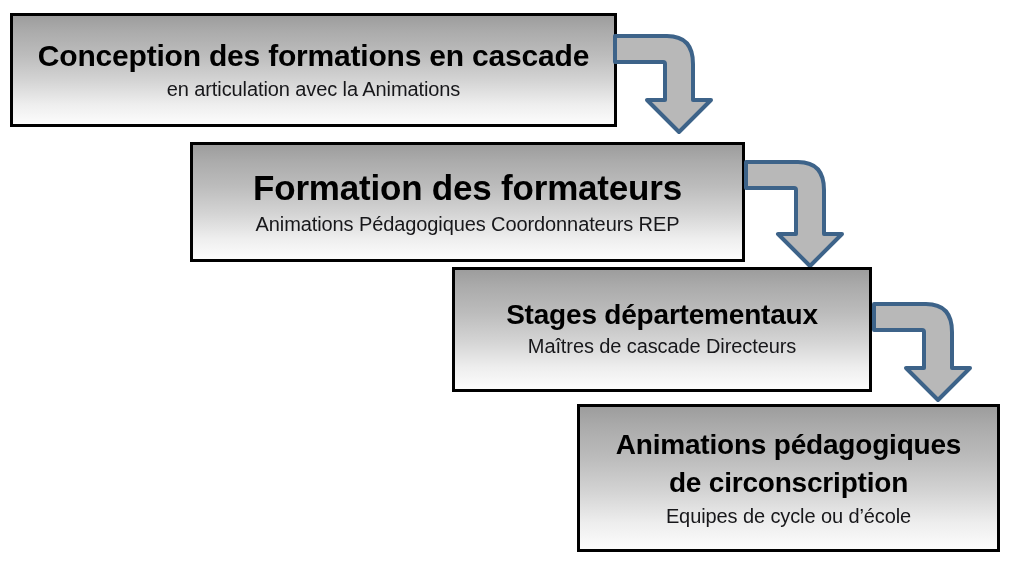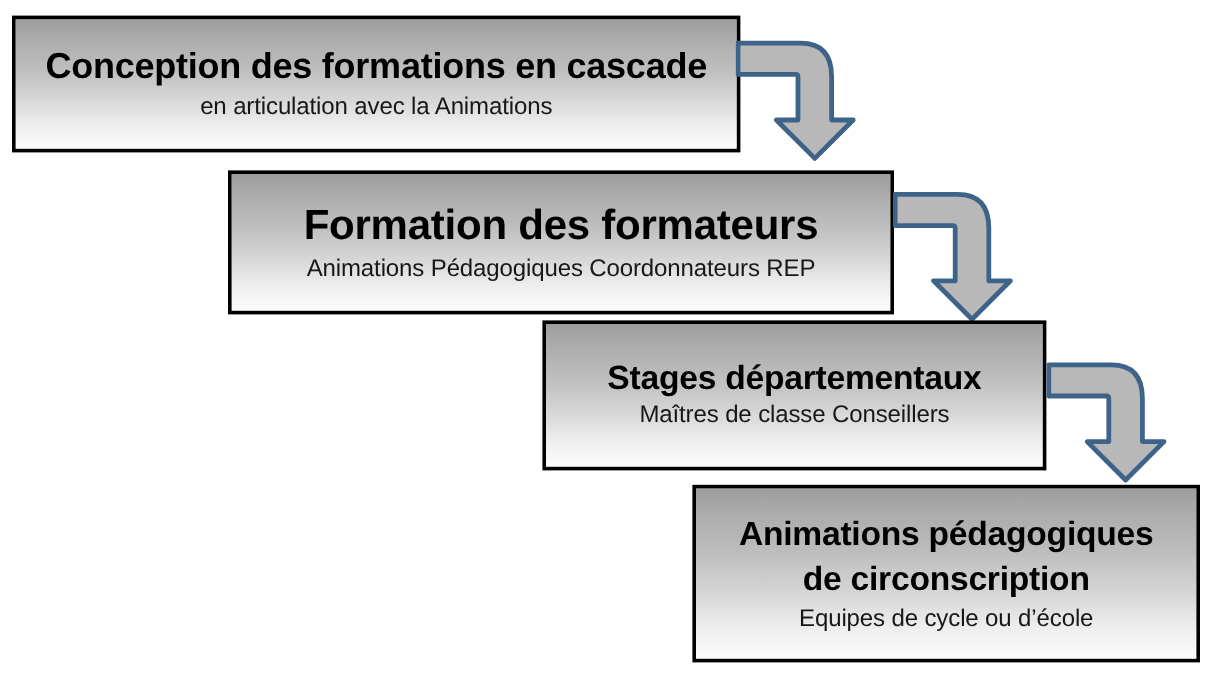--- a/index.html
+++ b/index.html
@@ -130,21 +130,21 @@
                L 52 84
                L 52 40
                Q 52 38 50 38
                L 2 38
                Z" fill="#b8b8b8" stroke="#3d6389" stroke-width="4" stroke-linejoin="round"></path>
     </svg>
   </div>
 
   <div class="node" id="node-3">
     <div class="node-title">Stages départementaux</div>
-    <div class="node-sub">Maîtres de classe     Conseillers</div>
+    <div class="node-sub">Maîtres de cascade     Directeurs</div>
   </div>
 
   <div class="arrow" id="arrow-3">
     <svg width="104" height="112" viewBox="0 0 104 112" xmlns="http://www.w3.org/2000/svg">
       <path d="M 2 12
                L 54 12
                Q 80 12 80 40
                L 80 76
                L 98 76
                L 66 108

